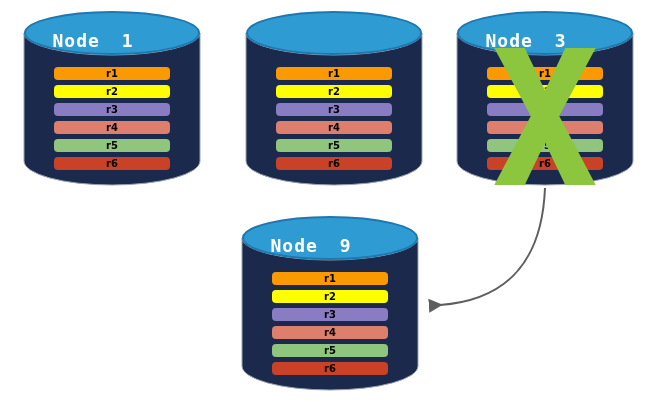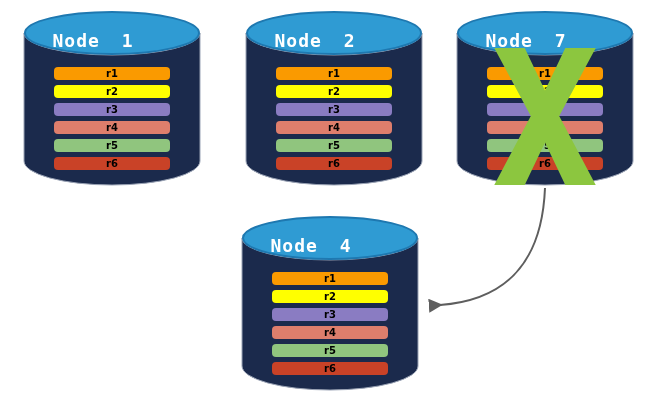--- a/index.html
+++ b/index.html
@@ -62,21 +62,20 @@
           <span class="rec-label">r6</span>
         </div>
     </div>
   </div>
 
   <div class="node" style="left:245px;top:9px;">
     <svg class="cyl" viewBox="0 0 178 178">
       <path class="cyl-body" d="M1,24 A88,22 0 0 0 177,24 L177,152 A88,24 0 0 1 1,152 Z" style="fill: rgb(27, 42, 76); stroke: rgb(154, 163, 181);"></path>
       <ellipse class="cyl-top" cx="89" cy="24" rx="87" ry="21" style="fill: rgb(47, 155, 211); stroke: rgb(30, 120, 176);"></ellipse>
     </svg>
-    <div class="node-title" style="color: rgb(255, 255, 255);">Node 2</div>
     <div class="records">
       <div class="rec" style="background: rgb(250, 154, 0);">
           <span class="rec-label">r1</span>
         </div>
       <div class="rec" style="background: rgb(255, 255, 0);">
           <span class="rec-label">r2</span>
         </div>
       <div class="rec" style="background: rgb(138, 124, 194);">
           <span class="rec-label">r3</span>
         </div>
@@ -90,21 +89,21 @@
           <span class="rec-label">r6</span>
         </div>
     </div>
   </div>
 
   <div class="node" style="left:456px;top:9px;">
     <svg class="cyl" viewBox="0 0 178 178">
       <path class="cyl-body" d="M1,24 A88,22 0 0 0 177,24 L177,152 A88,24 0 0 1 1,152 Z" style="fill: rgb(27, 42, 76); stroke: rgb(154, 163, 181);"></path>
       <ellipse class="cyl-top" cx="89" cy="24" rx="87" ry="21" style="fill: rgb(47, 155, 211); stroke: rgb(30, 120, 176);"></ellipse>
     </svg>
-    <div class="node-title" style="color: rgb(255, 255, 255);">Node 7</div>
+    <div class="node-title" style="color: rgb(255, 255, 255);">Node 3</div>
     <div class="records">
       <div class="rec" style="background: rgb(250, 154, 0);">
           <span class="rec-label">r1</span>
         </div>
       <div class="rec" style="background: rgb(255, 255, 0);">
           <span class="rec-label">r2</span>
         </div>
       <div class="rec" style="background: rgb(138, 124, 194);">
           <span class="rec-label">r3</span>
         </div>
@@ -118,21 +117,21 @@
           <span class="rec-label">r6</span>
         </div>
     </div>
   </div>
 
   <div class="node" style="left:241px;top:214px;">
     <svg class="cyl" viewBox="0 0 178 178">
       <path class="cyl-body" d="M1,24 A88,22 0 0 0 177,24 L177,152 A88,24 0 0 1 1,152 Z" style="fill: rgb(27, 42, 76); stroke: rgb(154, 163, 181);"></path>
       <ellipse class="cyl-top" cx="89" cy="24" rx="87" ry="21" style="fill: rgb(47, 155, 211); stroke: rgb(30, 120, 176);"></ellipse>
     </svg>
-    <div class="node-title" style="color: rgb(255, 255, 255);">Node 4</div>
+    <div class="node-title" style="color: rgb(255, 255, 255);">Node 9</div>
     <div class="records">
       <div class="rec" style="background: rgb(250, 154, 0);">
           <span class="rec-label">r1</span>
         </div>
       <div class="rec" style="background: rgb(255, 255, 0);">
           <span class="rec-label">r2</span>
         </div>
       <div class="rec" style="background: rgb(138, 124, 194);">
           <span class="rec-label">r3</span>
         </div>

